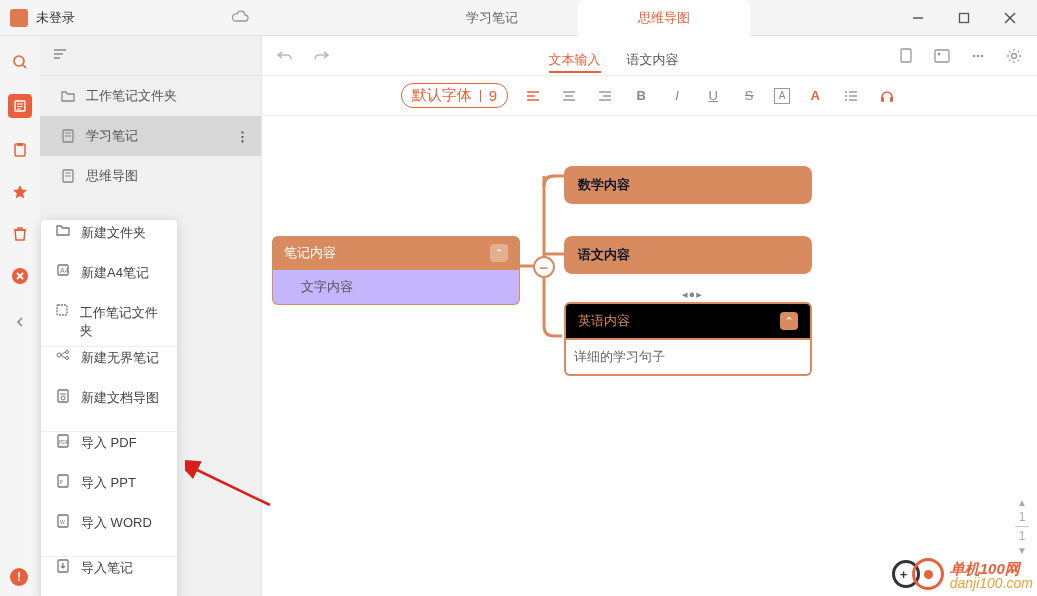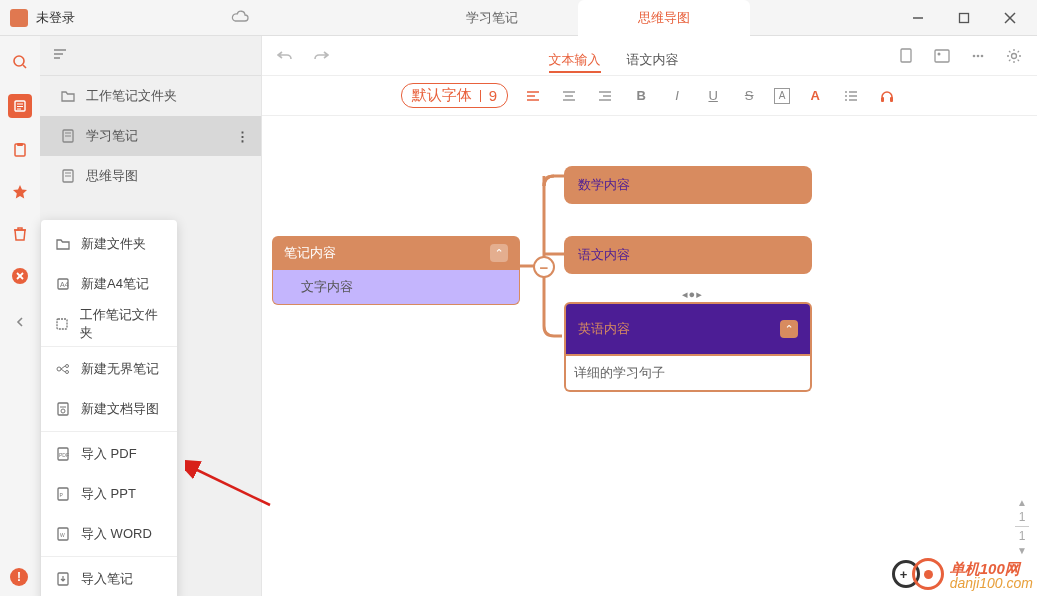--- a/index.html
+++ b/index.html
@@ -46,40 +46,40 @@
     .fmt-btn { width: 22px; height: 22px; display: inline-flex; align-items: center; justify-content: center; color: #888; cursor: pointer; font-size: 13px; }
     .fmt-btn.orange { color: #e8613c; }
     
     .mindmap-canvas { flex: 1; position: relative; background: #fff; }
     
     .mm-root { position: absolute; left: 10px; top: 120px; width: 248px; }
     .mm-root-head { background: #d88b5f; color: #fff; padding: 8px 12px; border-top-left-radius: 6px; border-top-right-radius: 6px; display: flex; align-items: center; }
     .mm-root-body { background: #c4b5fd; border: 1px solid #d88b5f; border-top: none; padding: 8px 28px; border-bottom-left-radius: 6px; border-bottom-right-radius: 6px; color: #555; }
     .collapse-chip { margin-left: auto; width: 18px; height: 18px; background: rgba(255,255,255,0.3); border-radius: 4px; display: flex; align-items: center; justify-content: center; font-size: 11px; }
     
-    .mm-child { position: absolute; width: 248px; background: #d88b5f; color: #4c1d95; padding: 10px 14px; border-radius: 8px; }
+    .mm-child { position: absolute; width: 248px; background: #d88b5f; color: #0f172a; padding: 10px 14px; border-radius: 8px; font-weight: bold; }
     .mm-child1 { left: 302px; top: 50px; }
     .mm-child2 { left: 302px; top: 120px; }
     
     .mm-child3 { position: absolute; left: 302px; top: 186px; width: 248px; }
-    .mm-child3-head { background: #4c1d95; border: 2px solid #d88b5f; padding: 16px 12px; border-top-left-radius: 6px; border-top-right-radius: 6px; display: flex; align-items: center; color: #d88b5f; }
+    .mm-child3-head { background: #000000; border: 2px solid #d88b5f; padding: 8px 12px; border-top-left-radius: 6px; border-top-right-radius: 6px; display: flex; align-items: center; color: #d88b5f; }
     .mm-child3-body { background: #fff; border: 2px solid #d88b5f; border-top: none; padding: 8px 8px; border-bottom-left-radius: 6px; border-bottom-right-radius: 6px; color: #666; }
     .mm-child3 .collapse-chip { background: #d88b5f; color: #fff; }
     
     .handle-dots { position: absolute; left: 420px; top: 172px; color: #888; font-size: 11px; letter-spacing: 1px; }
     
     .connector-svg { position: absolute; left: 0; top: 0; width: 100%; height: 100%; pointer-events: none; }
     .minus-node { position: absolute; left: 271px; top: 140px; width: 22px; height: 22px; border: 2px solid #d88b5f; border-radius: 50%; background: #fff; display: flex; align-items: center; justify-content: center; color: #d88b5f; font-weight: bold; font-size: 15px; }
     
     .page-indicator { position: absolute; right: 8px; bottom: 40px; display: flex; flex-direction: column; align-items: center; color: #aaa; font-size: 12px; gap: 2px; }
     .page-arrow { cursor: pointer; font-size: 10px; }
     .page-line { width: 14px; height: 1px; background: #ccc; }
     
     .context-menu { position: absolute; left: 41px; top: 220px; width: 136px; background: #fff; border-radius: 4px; box-shadow: 0 2px 12px rgba(0,0,0,0.15); padding: 4px 0; z-index: 100; }
-    .menu-item { height: 40px; display: flex; align-items: center; padding: 0 14px; gap: 10px; cursor: pointer; font-size: 13px; color: #444; }
+    .menu-item { height: 40px; display: flex; align-items: flex-start; padding: 0 14px; gap: 10px; cursor: pointer; font-size: 13px; color: #444; }
     .menu-icon { width: 16px; display: inline-flex; justify-content: center; color: #666; }
     .menu-divider { height: 1px; background: #eee; margin: 2px 0; }
     
     .red-arrow { position: absolute; left: 185px; top: 460px; z-index: 101; pointer-events: none; }
     .watermark { position: absolute; right: 4px; bottom: 4px; display: flex; align-items: center; gap: 6px; z-index: 50; }
     .wm-circles { position: relative; width: 52px; height: 34px; }
     .wm-c1 { position: absolute; left: 0; top: 2px; width: 28px; height: 28px; border: 3px solid #333; border-radius: 50%; }
     .wm-plus { position: absolute; left: 8px; top: 9px; font-size: 13px; font-weight: bold; color: #333; }
     .wm-c2 { position: absolute; left: 20px; top: 0; width: 32px; height: 32px; border: 3px solid #e8613c; border-radius: 50%; }
     .wm-dot { position: absolute; left: 32px; top: 12px; width: 9px; height: 9px; background: #e8613c; border-radius: 50%; }

